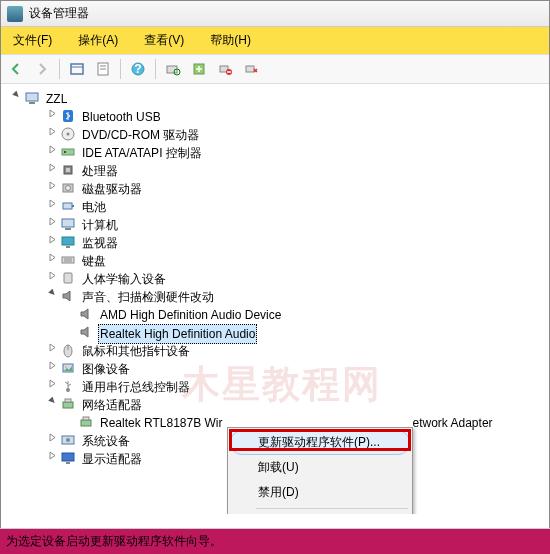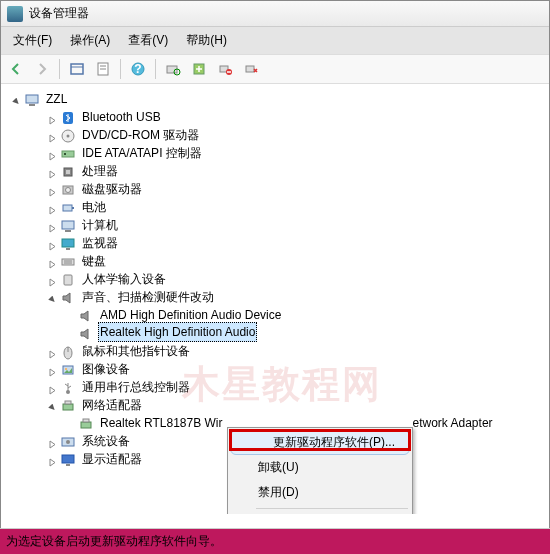--- a/index.html
+++ b/index.html
@@ -1,35 +1,35 @@
 <!DOCTYPE html>
 <html><head>
 <meta charset="utf-8">
 <style>
 * { margin: 0; padding: 0; box-sizing: border-box; font-family: "Microsoft YaHei", "Segoe UI", Tahoma, sans-serif; font-size: 12px; }
 body { background: #fff; width: 550px; height: 554px; overflow: hidden; border: 1px solid #888; }
 .titlebar { background: linear-gradient(#f9f9f9,#eaeaea); border-bottom: 1px solid #ccc; padding: 4px 6px; display: flex; align-items: center; gap: 6px; text-align: center; }
 .titlebar .ticon { width: 16px; height: 16px; background: linear-gradient(#6ab,#368); border-radius: 2px; display:inline-block; }
-.menubar { background: #e5e5e5; border-bottom: 1px solid #ddd; padding: 2px 4px; display: flex; gap: 2px; }
+.menubar { background: #fde047; border-bottom: 1px solid #ddd; padding: 2px 4px; display: flex; gap: 10px; }
 .menubar span { padding: 3px 8px; cursor: default; }
 .toolbar { background: #f8f8f8; border-bottom: 1px solid #ddd; padding: 3px 4px; display: flex; gap: 4px; align-items: center; }
 .tbtn { width: 22px; height: 22px; border: 1px solid transparent; border-radius: 2px; display:flex; align-items:center; justify-content:center; cursor:default; }
 .tbtn svg { width:16px; height:16px; }
 .sep { width:1px; height:20px; background:#ccc; margin:0 2px; }
 .tree { padding: 6px 4px 6px 10px; position: relative; height: 430px; overflow: hidden; }
-.node { display:flex; align-items:flex-end; height:18px; line-height:18px; white-space:nowrap; }
+.node { display:flex; align-items:flex-start; height:18px; line-height:18px; white-space:nowrap; }
 .expander { width:11px; height:11px; display:inline-flex; align-items:center; justify-content:center; margin-right:2px; cursor:default; }
 .spacer { display:inline-block; }
 .devicon { width:16px; height:16px; margin-right:4px; display:inline-flex; align-items:center; justify-content:center; }
 .devicon svg { width:16px; height:16px; }
 .label { padding: 0 2px; }
 .selected { background:#cde8ff; border:1px dotted #000; padding: 0 1px; }
 .context { position:absolute; left:226px; top:343px; width:186px; background:#f2f2f2; border:1px solid #979797; box-shadow:2px 2px 3px rgba(0,0,0,0.25); padding:2px; z-index:10; }
 .ctx-item { padding:4px 10px 4px 28px; cursor:default; position:relative; }
-.ctx-item.hl { background:#e3effb; border:1px solid #a7c7e7; border-radius:6px; padding:3px 9px 3px 42px; }
+.ctx-item.hl { background:#e3effb; border:1px solid #a7c7e7; border-radius:12px; padding:3px 9px 3px 27px; }
 .ctx-sep { height:1px; background:#d0d0d0; margin:3px 2px 3px 26px; }
 .hl-box { border:3px solid #d40000; position:absolute; left:228px; top:345px; width:182px; height:22px; z-index:11; pointer-events:none; }
 .status { border-top:1px solid #ccc; background:#be185d; padding:4px 6px; position:absolute; bottom:0; left:0; right:0; }
 .watermark { position:absolute; left:181px; top:275px; font-size:38px; color:rgba(200,60,60,0.15); font-weight:bold; pointer-events:none; letter-spacing:2px; }
 </style>
 </head>
 <body>
 
 <div class="titlebar">
   <span class="ticon"></span>

